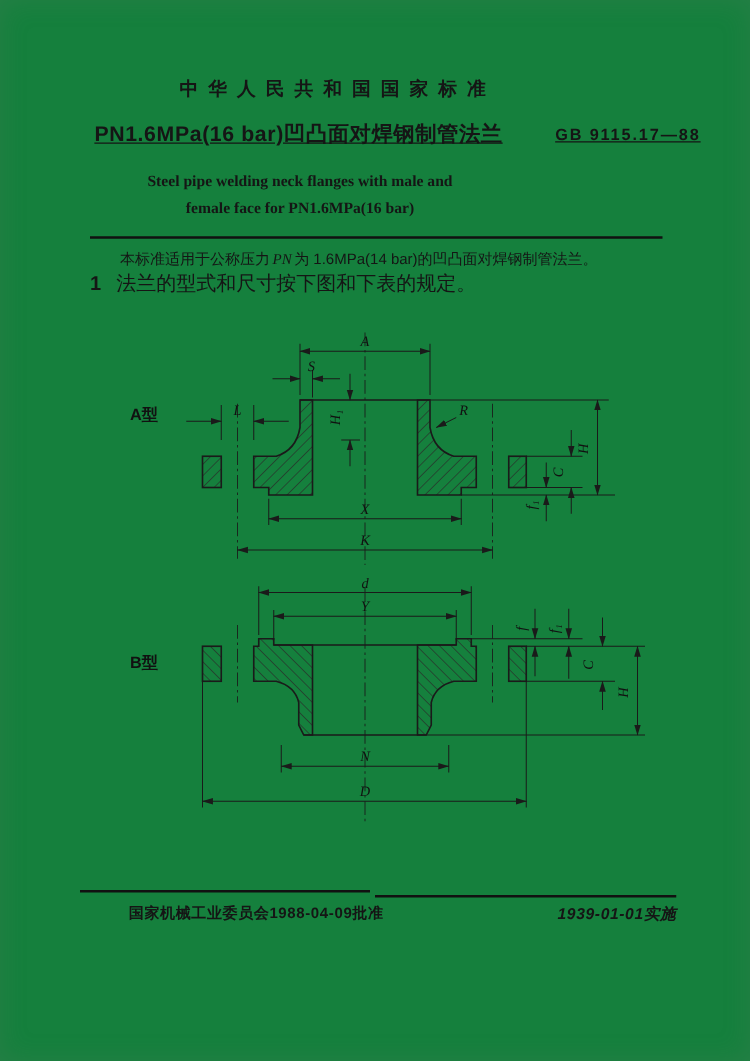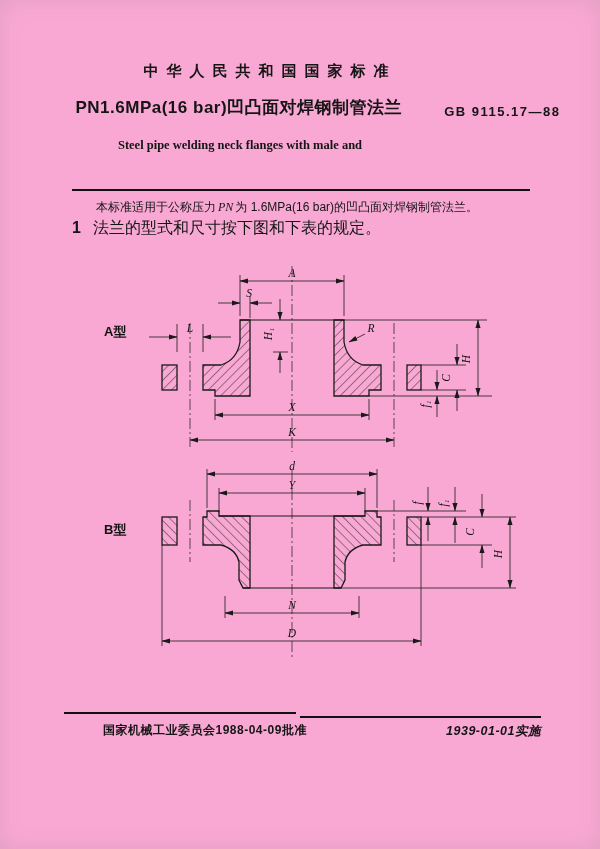--- a/index.html
+++ b/index.html
@@ -1,32 +1,32 @@
 <!DOCTYPE html>
 <html><head>
 <meta charset="utf-8">
 <style>
   html,body{margin:0;padding:0;background:#e9e9e7;}
   .page{
     position:relative;width:600px;height:849px;margin:0 auto;
-    background:#f9a8d4;overflow:hidden;
+    background:#15803d;overflow:hidden;
     font-family:"Liberation Sans","DejaVu Sans",sans-serif;color:#151515;
     box-shadow:inset 0 0 22px rgba(120,120,115,.18);
   }
   .std-header{
     position:absolute;top:62px;left:0;width:600px;text-align:center;
     font-size:15px;font-weight:bold;letter-spacing:8px;
   }
   .std-header .inner{position:relative;left:-30px;}
   .title-row{
     position:absolute;top:96px;left:0;width:600px;
     display:flex;justify-content:center;align-items:baseline;gap:14px;
     white-space:nowrap;
   }
-  .title-row .inner-shift{position:relative;left:18px;display:flex;align-items:flex-end;gap:14px;}
+  .title-row .inner-shift{position:relative;left:18px;display:flex;align-items:center;gap:14px;text-decoration:underline;}
   .title-cn{font-size:17px;font-weight:bold;letter-spacing:.5px;}
   .std-no{font-size:13px;font-weight:bold;letter-spacing:1.5px;font-family:"Liberation Sans",sans-serif;margin-left:28px;}
   .en-title{
     position:absolute;top:135px;left:0;width:544px;text-align:center;
     font-family:"Liberation Serif","DejaVu Serif",serif;
     font-size:12.5px;font-weight:bold;line-height:21px;
   }
   .en-title .inner{position:relative;left:-32px;display:inline-block;}
   .rule-top{position:absolute;top:189px;left:72px;width:458px;height:2px;background:#111;}
   .intro{
@@ -78,26 +78,27 @@
   <div class="title-row">
     <span class="inner-shift">
       <span class="title-cn">PN1.6MPa(16 bar)凹凸面对焊钢制管法兰</span>
       <span class="std-no">GB 9115.17—88</span>
     </span>
   </div>
 
   <div class="en-title">
     <span class="inner">
       <div>Steel pipe welding neck flanges with male and</div>
+      <div>female face for PN1.6MPa(16 bar)</div>
     </span>
   </div>
 
   <div class="rule-top"></div>
 
-  <p class="intro"><span>本标准适用于公称压力</span><span class="pn">PN</span><span>为 1.6MPa(16 bar)的凹凸面对焊钢制管法兰。</span></p>
+  <p class="intro"><span>本标准适用于公称压力</span><span class="pn">PN</span><span>为 1.6MPa(14 bar)的凹凸面对焊钢制管法兰。</span></p>
 
   <div class="clause">
     <span class="clause-no">1</span><span>法兰的型式和尺寸按下图和下表的规定。</span>
   </div>
 
   <svg id="drawingA" class="drawing" width="480" height="210" viewBox="60 250 480 210">
     <defs>
       <pattern id="hatchA" patternUnits="userSpaceOnUse" width="6.5" height="6.5" patternTransform="rotate(45)">
         <line x1="0" y1="0" x2="0" y2="6.5" stroke="#2a2a2a" stroke-width="1"></line>
       </pattern>

